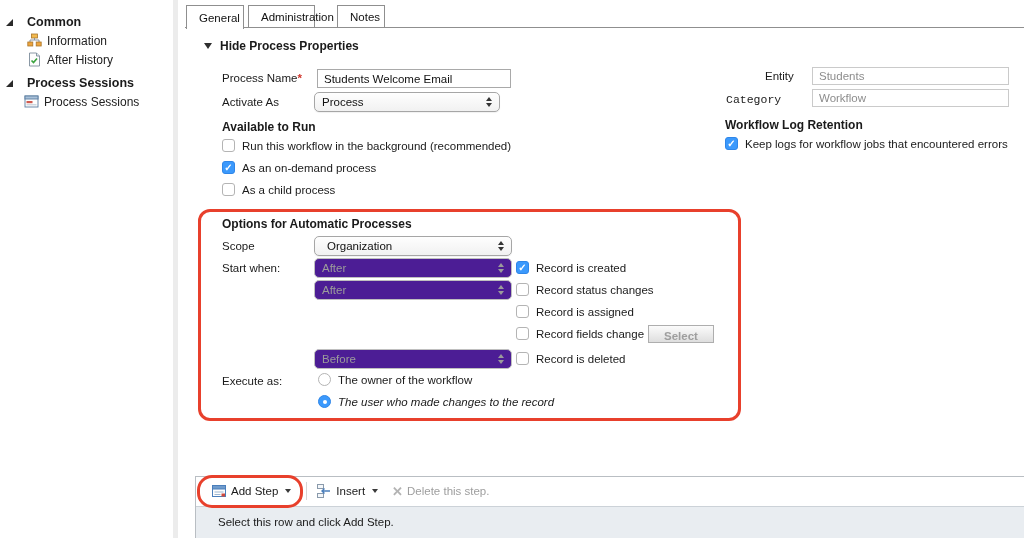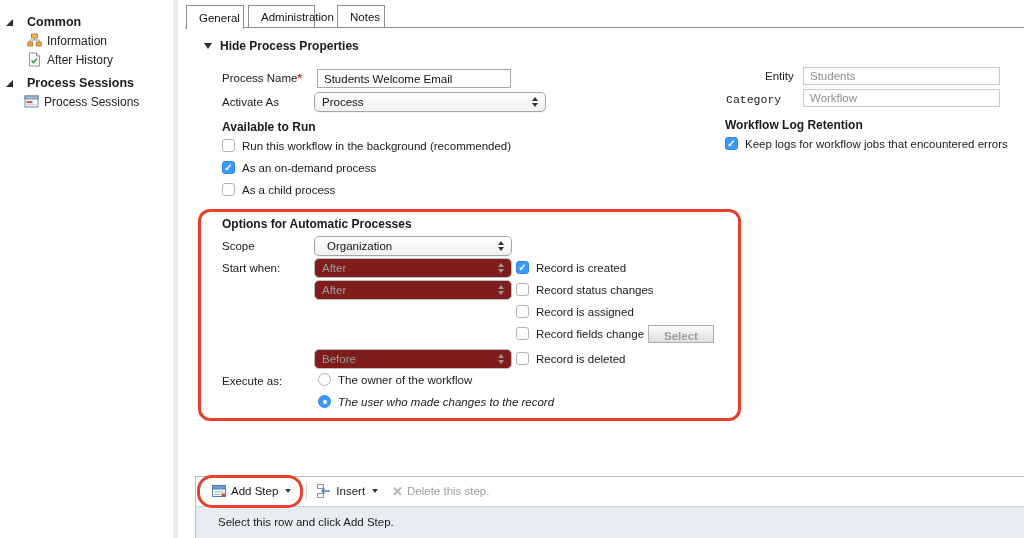--- a/index.html
+++ b/index.html
@@ -16,29 +16,29 @@
   .tabline{position:absolute;left:185px;top:27px;right:0;height:1px;background:#8f8f8f;}
   .tab{position:absolute;top:5px;height:22px;background:#fff;border:1px solid #8f8f8f;border-bottom:none;
        display:flex;align-items:center;padding:0 12px;font-size:11.5px;color:#111;box-sizing:border-box;}
   .tab.active{height:24px;z-index:3;}
   
   .toggle{display:flex;align-items:center;gap:8px;}
   .tri-down{width:0;height:0;border-left:4.5px solid transparent;border-right:4.5px solid transparent;border-top:6px solid #2f2f2f;}
   
   .ti{position:absolute;border:1px solid #a9a9a9;background:#fff;height:19px;padding:1px 6px;
       font-family:"Liberation Sans",sans-serif;font-size:11.5px;color:#111;box-sizing:border-box;}
-  .ti.dis{color:#8d8d8d;border-color:#cacaca;height:18px;}
+  .ti.dis{color:#8d8d8d;border-color:#cacaca;height:18px;margin-left:9px;}
   .sel{position:absolute;height:20px;border:1px solid #a6a6a6;border-radius:5px;
        background:linear-gradient(#fefefe,#f1f1f1);display:flex;align-items:center;justify-content:space-between;
        padding:0 7px;box-sizing:border-box;box-shadow:0 1px 1px rgba(0,0,0,0.06);}
   .sel .selval{font-size:11.5px;color:#111;}
   .arrows{display:flex;flex-direction:column;gap:2px;align-items:center;}
   .aru{width:0;height:0;border-left:3.5px solid transparent;border-right:3.5px solid transparent;border-bottom:4px solid #333;}
   .ard{width:0;height:0;border-left:3.5px solid transparent;border-right:3.5px solid transparent;border-top:4px solid #333;}
-  .sel.dis{background:#7f1d1d;border-color:#bfbfbf;box-shadow:none;}
+  .sel.dis{background:#4c1d95;border-color:#bfbfbf;box-shadow:none;}
   .sel.dis .selval{color:#9b9b9b;}
   .sel.dis .aru{border-bottom-color:#9b9b9b;}
   .sel.dis .ard{border-top-color:#9b9b9b;}
   
   .ckrow{position:absolute;display:flex;align-items:center;gap:7px;}
   .cb{width:13px;height:13px;border:1px solid #b4b4b4;border-radius:3px;background:#fff;box-sizing:border-box;
       display:flex;align-items:center;justify-content:center;flex:none;}
   .cb .ck{display:none;font-style:normal;color:#fff;font-size:10px;font-weight:bold;line-height:1;}
   .cb.on{background:#3b99fc;border-color:#2f86e8;}
   .cb.on .ck{display:block;}
@@ -121,21 +121,21 @@
     <span class="tri-down"></span>
     <span class="bold">Hide Process Properties</span>
   </div>
 
   <span class="abs lbl" style="left:222px;top:72px;">
     <span>Process Name</span><span style="color:#d0342a;font-weight:bold;">*</span>
   </span>
   <input class="ti" style="left: 317px; top: 69px; width: 194px;" value="Students Welcome Email">
 
   <span class="abs lbl" style="left:222px;top:96px;">Activate As</span>
-  <div class="sel" style="left:314px;top:92px;width:232px;">
+  <div class="sel" style="left:314px;top:92px;width:186px;">
     <span class="selval">Process</span>
     <span class="arrows">
         <i class="aru"></i>
         <i class="ard"></i>
       </span>
   </div>
 
   <span class="abs lbl" style="left:726px;top:70px;margin-left:39px;">Entity</span>
   <input class="ti dis" style="left: 803px; top: 67px; width: 197px;" readonly="" value="Students">
 

